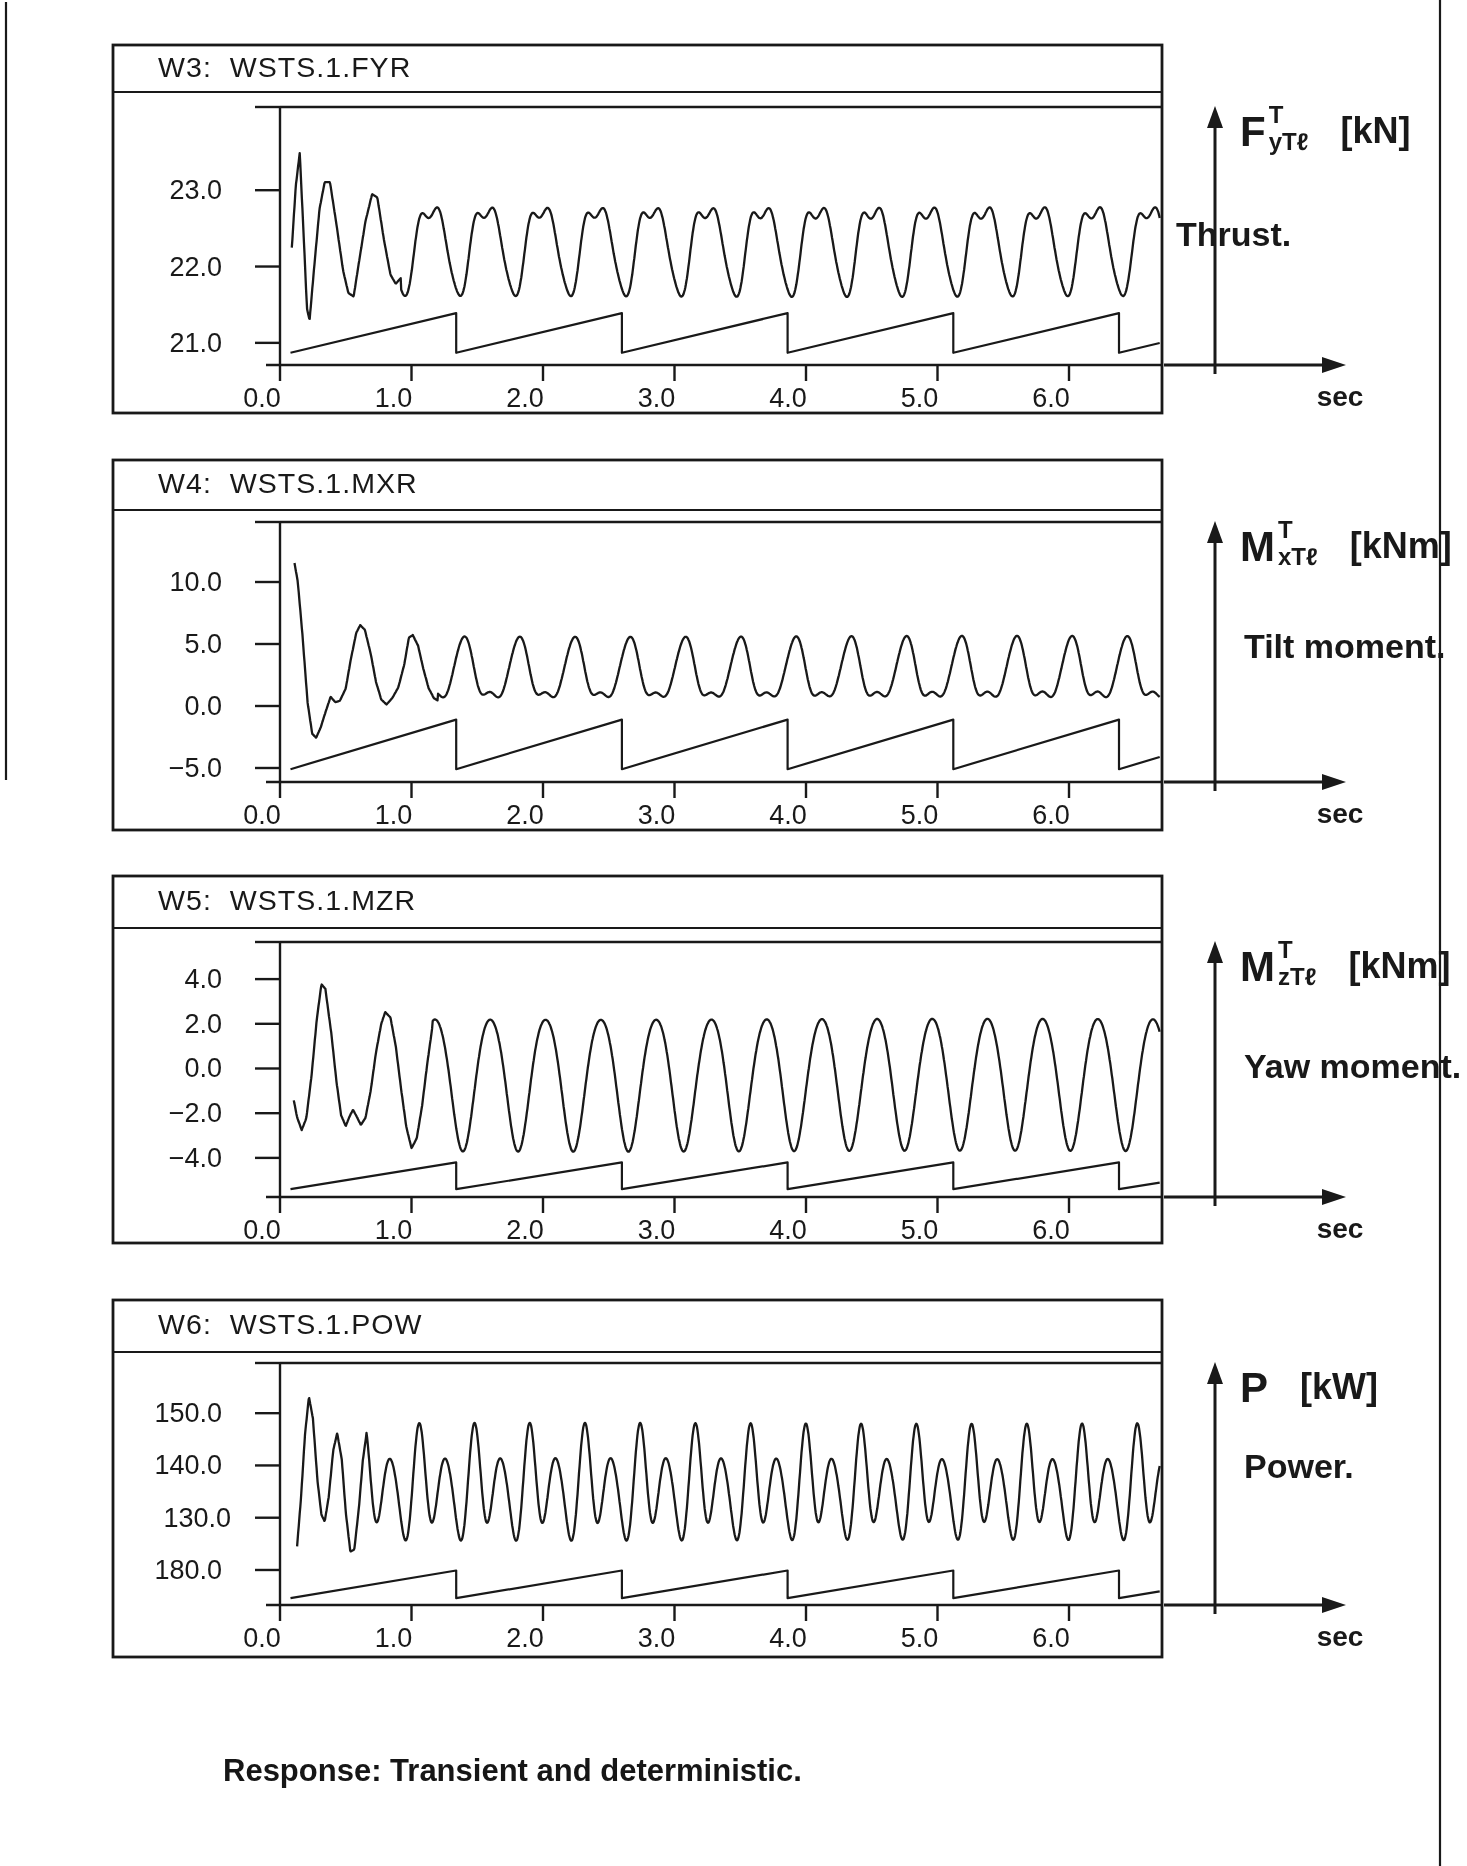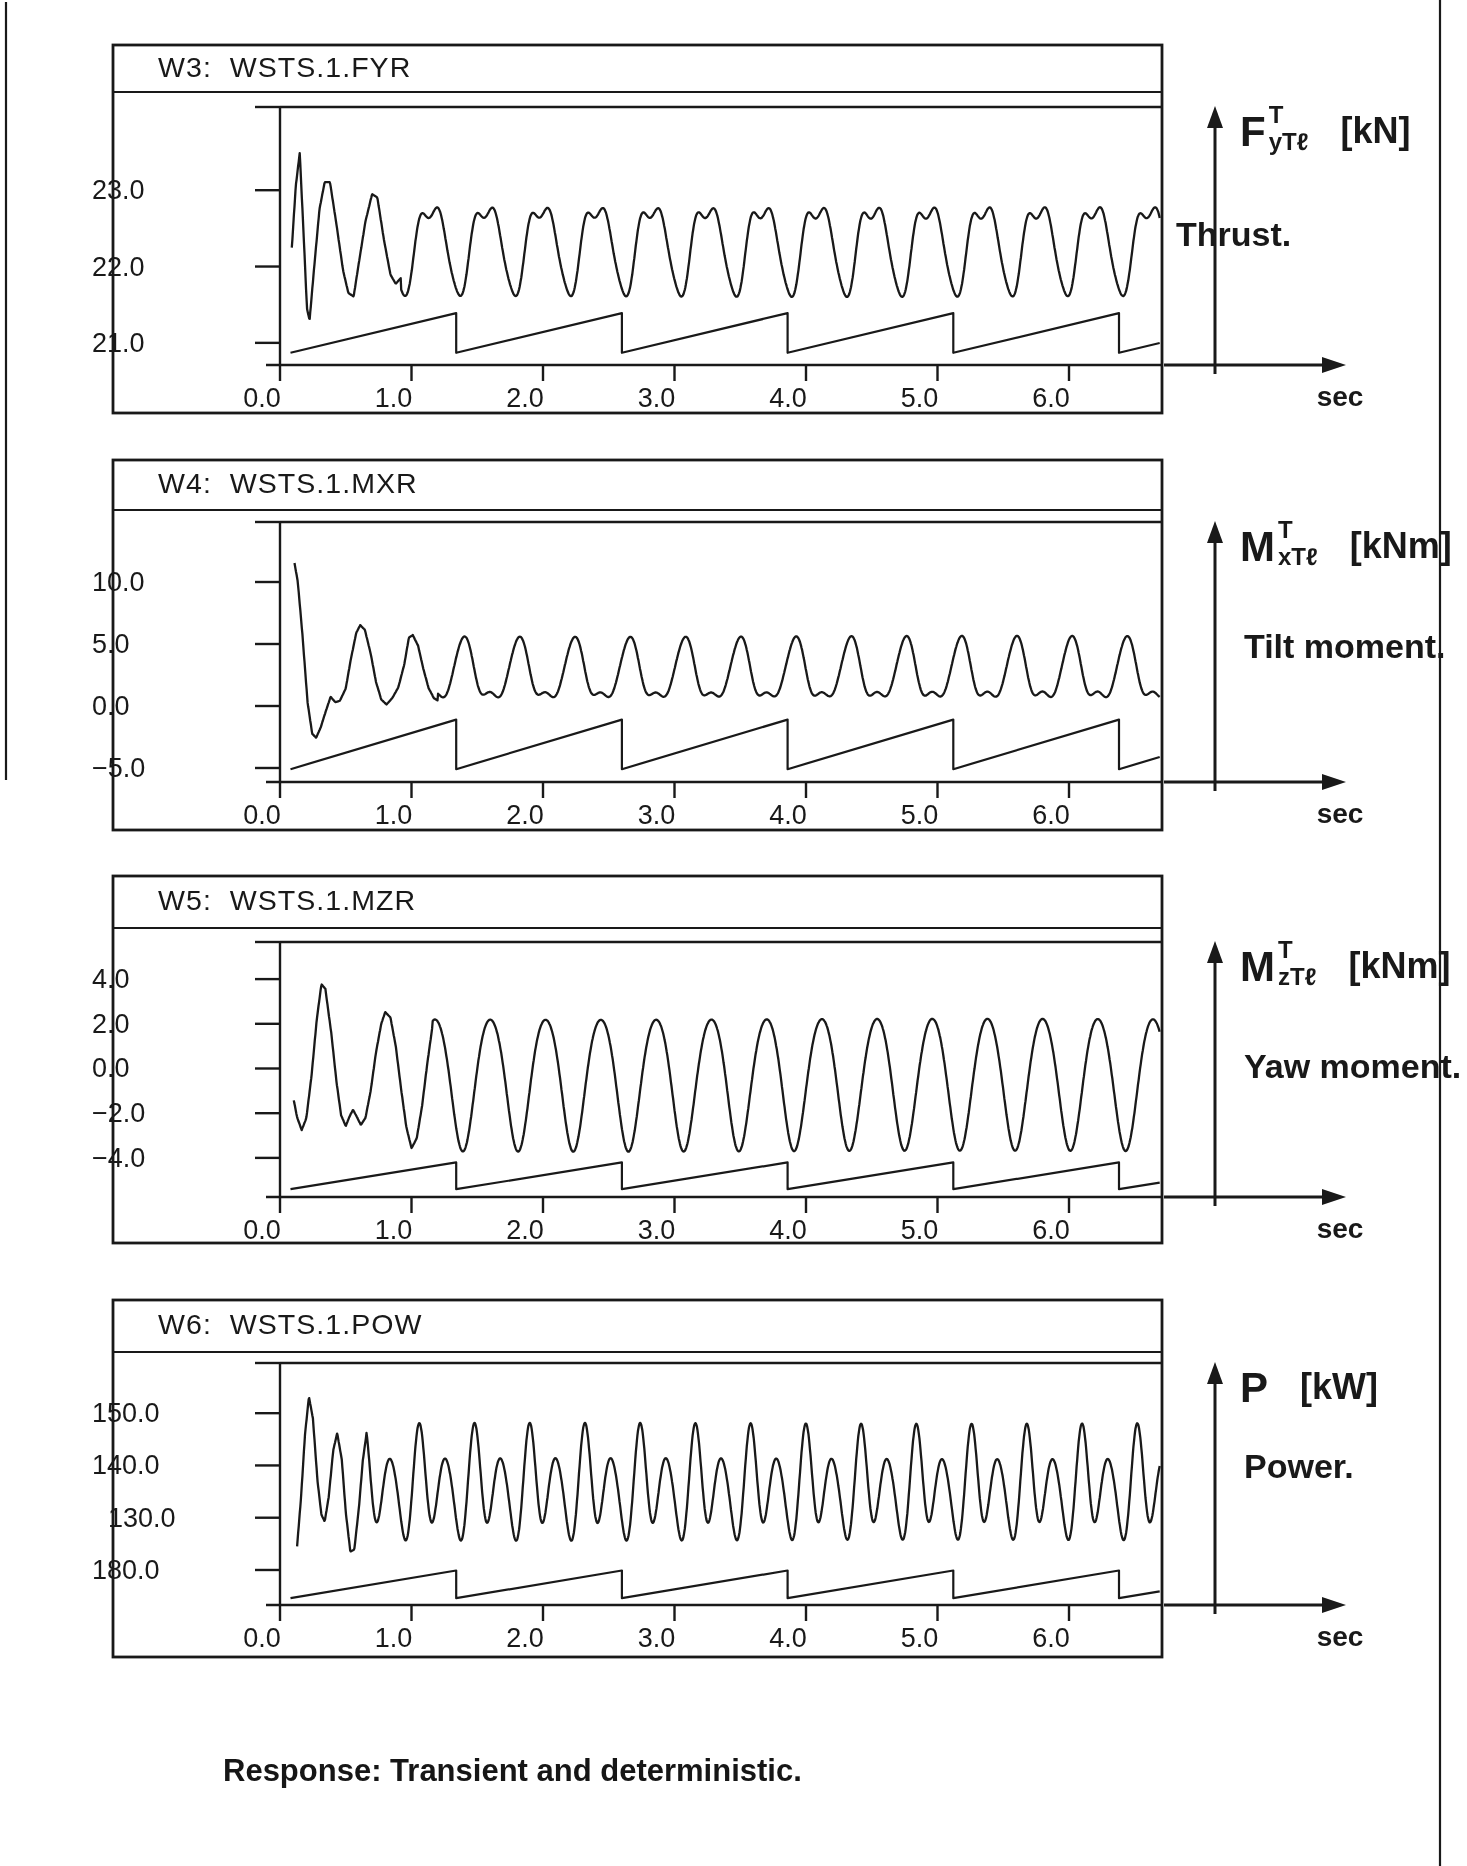--- a/index.html
+++ b/index.html
@@ -3,21 +3,21 @@
 <meta charset="utf-8">
 <style>
   html,body{margin:0;padding:0;background:#e8e8e4;}
   body{width:1467px;height:1866px;position:relative;overflow:hidden;
        font-family:"Liberation Sans",sans-serif;}
   #paper{position:absolute;left:0;top:0;width:1467px;height:1866px;background:#ffffff;}
   #art{position:absolute;left:0;top:0;}
   #labels{position:absolute;left:0;top:0;width:1454px;height:1866px;}
   .abs{position:absolute;white-space:pre;color:#191919;}
   .plot-title{font-size:28px;letter-spacing:1px;transform:scaleX(1.02);transform-origin:left center;}
-  .ytick{font-size:27px;text-align:left;width:130px;}
+  .ytick{font-size:27px;text-align:right;width:130px;}
   .xtick{font-size:27px;text-align:center;width:90px;}
   .sec-label{font-size:28px;font-weight:700;text-align:center;width:90px;}
   .mainlab{display:flex;align-items:flex-start;color:#191919;}
   .mainlab .sym{font-size:42px;font-weight:700;line-height:1;}
   .mainlab .stack{display:flex;flex-direction:column;margin-left:3px;margin-top:-8px;line-height:1;}
   .mainlab .sup{font-size:24px;font-weight:700;}
   .mainlab .sub{font-size:24px;font-weight:700;margin-top:3px;}
   .mainlab .unit{font-size:36px;font-weight:700;margin-left:32px;margin-top:2px;line-height:1;text-align:center;}
   .desclab{font-size:34px;font-weight:700;}
   .cap{position:absolute;left:223px;font-size:31px;font-weight:700;color:#161616;white-space:pre;}
@@ -165,21 +165,21 @@
       <div class="abs xtick" style="left: 611.5px; top: 1215px;">3.0</div>
       <div class="abs xtick" style="left: 743px; top: 1215px;">4.0</div>
       <div class="abs xtick" style="left: 874.5px; top: 1215px;">5.0</div>
       <div class="abs xtick" style="left: 1006px; top: 1215px;">6.0</div>
       <div class="abs sec-label" style="left: 1295px; top: 1213px;">sec</div>
       <div class="abs mainlab" style="left: 1240px; top: 946px;"><span class="sym">M</span><span class="stack"><span class="sup">T</span><span class="sub">zTℓ</span></span><span class="unit">[kNm]</span></div>
       <div class="abs desclab" style="left: 1244px; top: 1047px;">Yaw moment.</div>
       <div class="abs plot-title" style="left: 158px; top: 1309px;">W6:  WSTS.1.POW</div>
       <div class="abs ytick" style="left: 92px; top: 1398.18px;">150.0</div>
       <div class="abs ytick" style="left: 92px; top: 1450.44px;">140.0</div>
-      <div class="abs ytick" style="left: 108px; top: 1502.71px;">130.0</div>
+      <div class="abs ytick" style="left: 101px; top: 1502.71px;">130.0</div>
       <div class="abs ytick" style="left: 92px; top: 1554.98px;">180.0</div>
       <div class="abs xtick" style="left: 217px; top: 1623px;">0.0</div>
       <div class="abs xtick" style="left: 348.5px; top: 1623px;">1.0</div>
       <div class="abs xtick" style="left: 480px; top: 1623px;">2.0</div>
       <div class="abs xtick" style="left: 611.5px; top: 1623px;">3.0</div>
       <div class="abs xtick" style="left: 743px; top: 1623px;">4.0</div>
       <div class="abs xtick" style="left: 874.5px; top: 1623px;">5.0</div>
       <div class="abs xtick" style="left: 1006px; top: 1623px;">6.0</div>
       <div class="abs sec-label" style="left: 1295px; top: 1621px;">sec</div>
       <div class="abs mainlab" style="left: 1240px; top: 1367px;"><span class="sym">P</span><span class="unit">[kW]</span></div>

